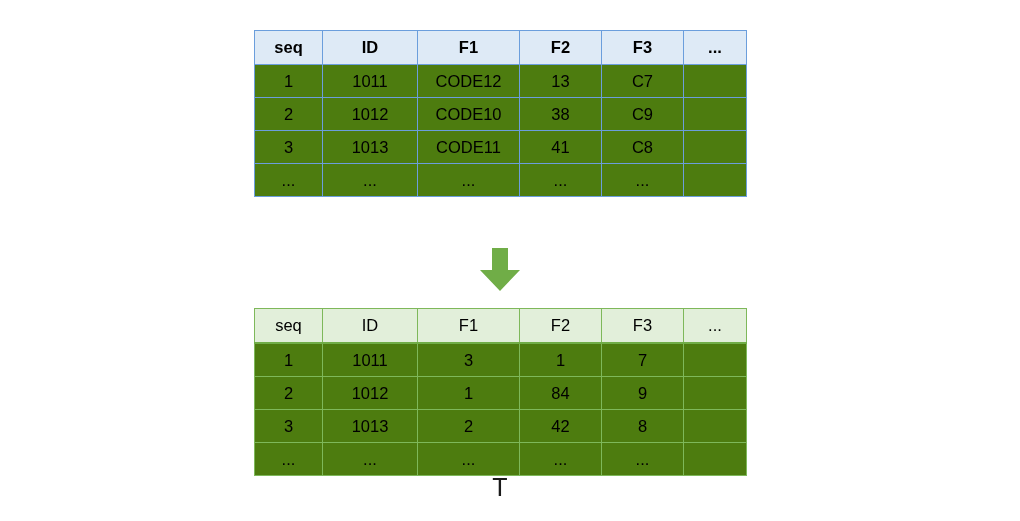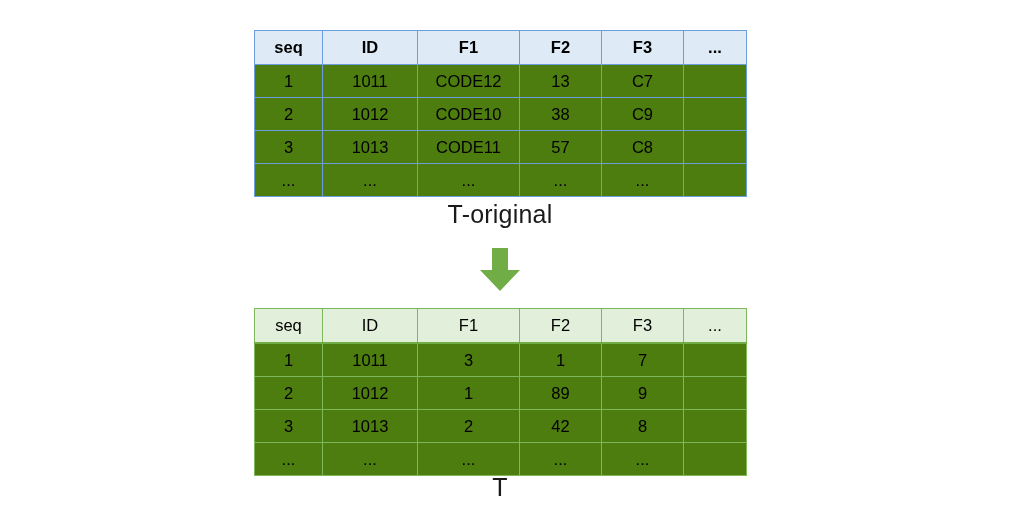--- a/index.html
+++ b/index.html
@@ -149,36 +149,35 @@
         <td>1012</td>
         <td>CODE10</td>
         <td>38</td>
         <td>C9</td>
         <td></td>
       </tr>
       <tr>
         <td>3</td>
         <td>1013</td>
         <td>CODE11</td>
-        <td>57</td>
+        <td>41</td>
         <td>C8</td>
         <td></td>
       </tr>
       <tr>
         <td>...</td>
         <td>...</td>
         <td>...</td>
         <td>...</td>
         <td>...</td>
         <td></td>
       </tr>
     </tbody>
   </table>
 
-  <div class="caption" id="caption-original">T-original</div>
 
   <svg id="arrow-down" viewBox="0 0 48 44">
     <polygon points="16,0 32,0 32,22 44,22 24,43 4,22 16,22" fill="#70AD47"></polygon>
   </svg>
 
   <table class="data-table" id="table-transformed">
     <colgroup>
       <col class="col-seq">
         <col class="col-id">
         <col class="col-f1">
@@ -202,21 +201,21 @@
         <td>1011</td>
         <td>3</td>
         <td>1</td>
         <td>7</td>
         <td></td>
       </tr>
       <tr>
         <td>2</td>
         <td>1012</td>
         <td>1</td>
-        <td>89</td>
+        <td>84</td>
         <td>9</td>
         <td></td>
       </tr>
       <tr>
         <td>3</td>
         <td>1013</td>
         <td>2</td>
         <td>42</td>
         <td>8</td>
         <td></td>

